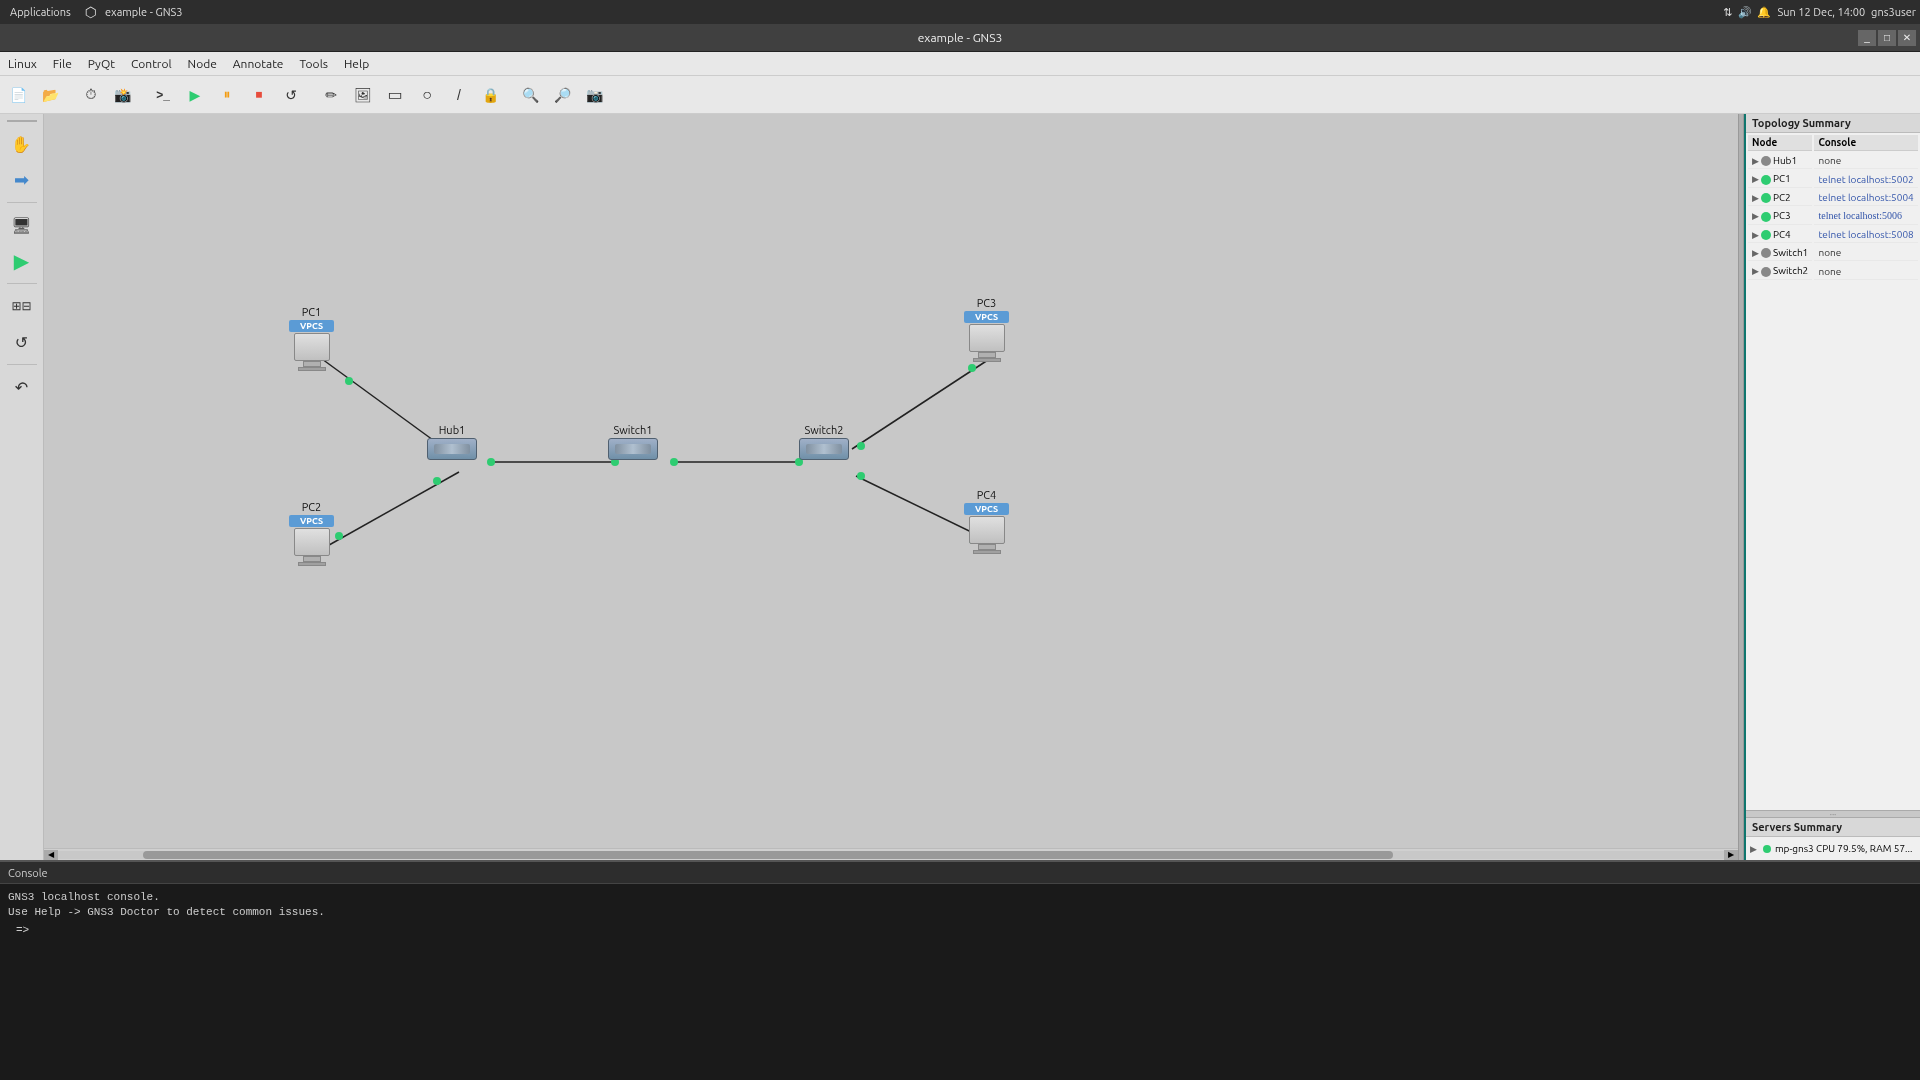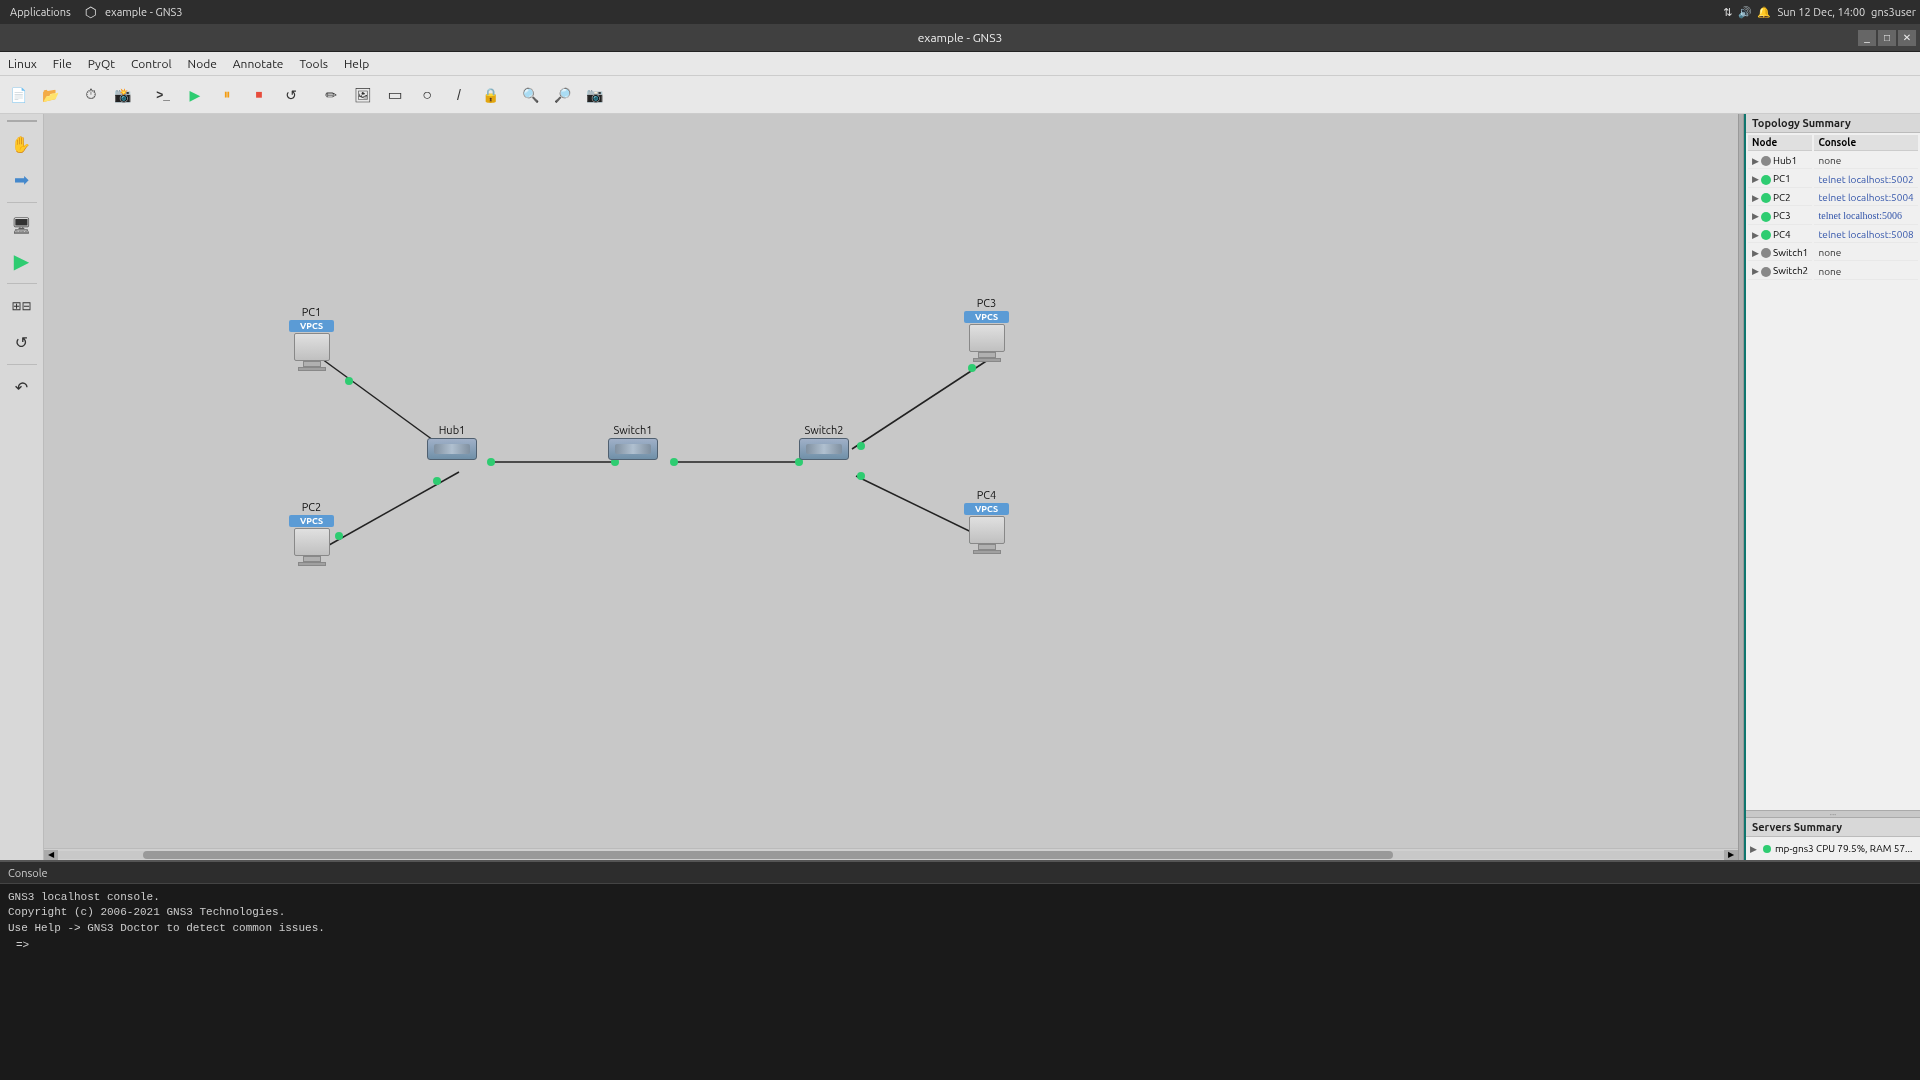--- a/index.html
+++ b/index.html
@@ -579,18 +579,17 @@
   </div>
 </div>
 
 <div id="console-area">
   <div id="console-header">
     <span>Console</span>
   </div>
   <div id="console-content">
     <div id="console-lines">
         <div>GNS3 localhost console.</div>
-        <div>Copyright (c) 2006-2021 GNS3 Technologies.</div>
         <div>Use Help -&gt; GNS3 Doctor to detect common issues.</div>
       </div>
     <div id="console-input-line">=&gt;</div>
   </div>
 </div>
 
 </body></html>

